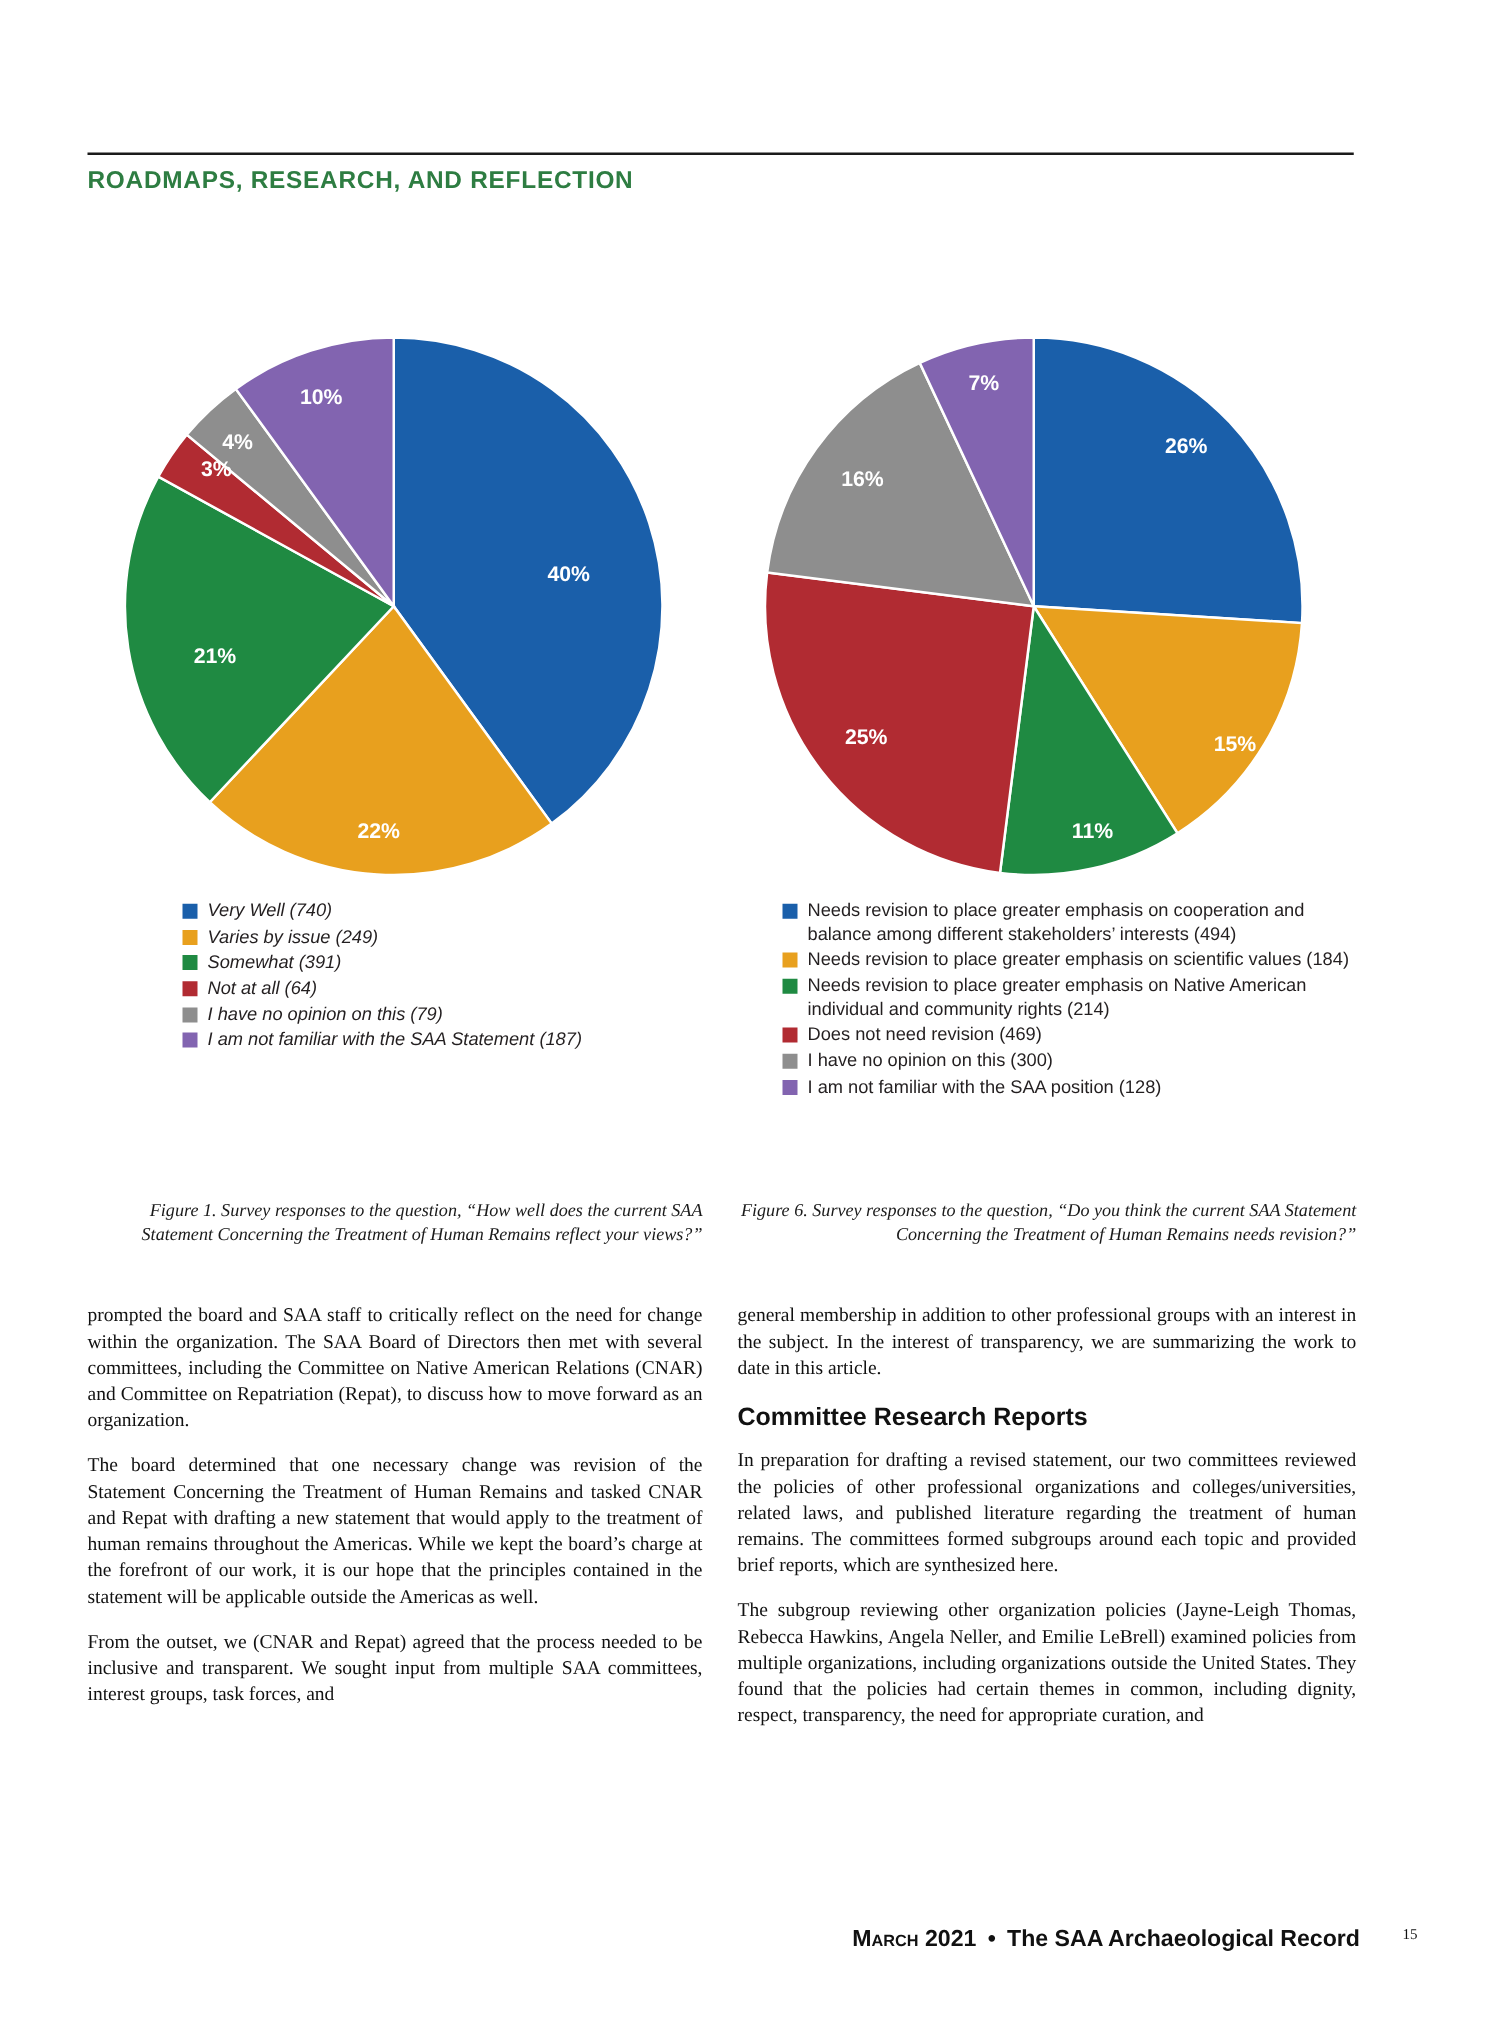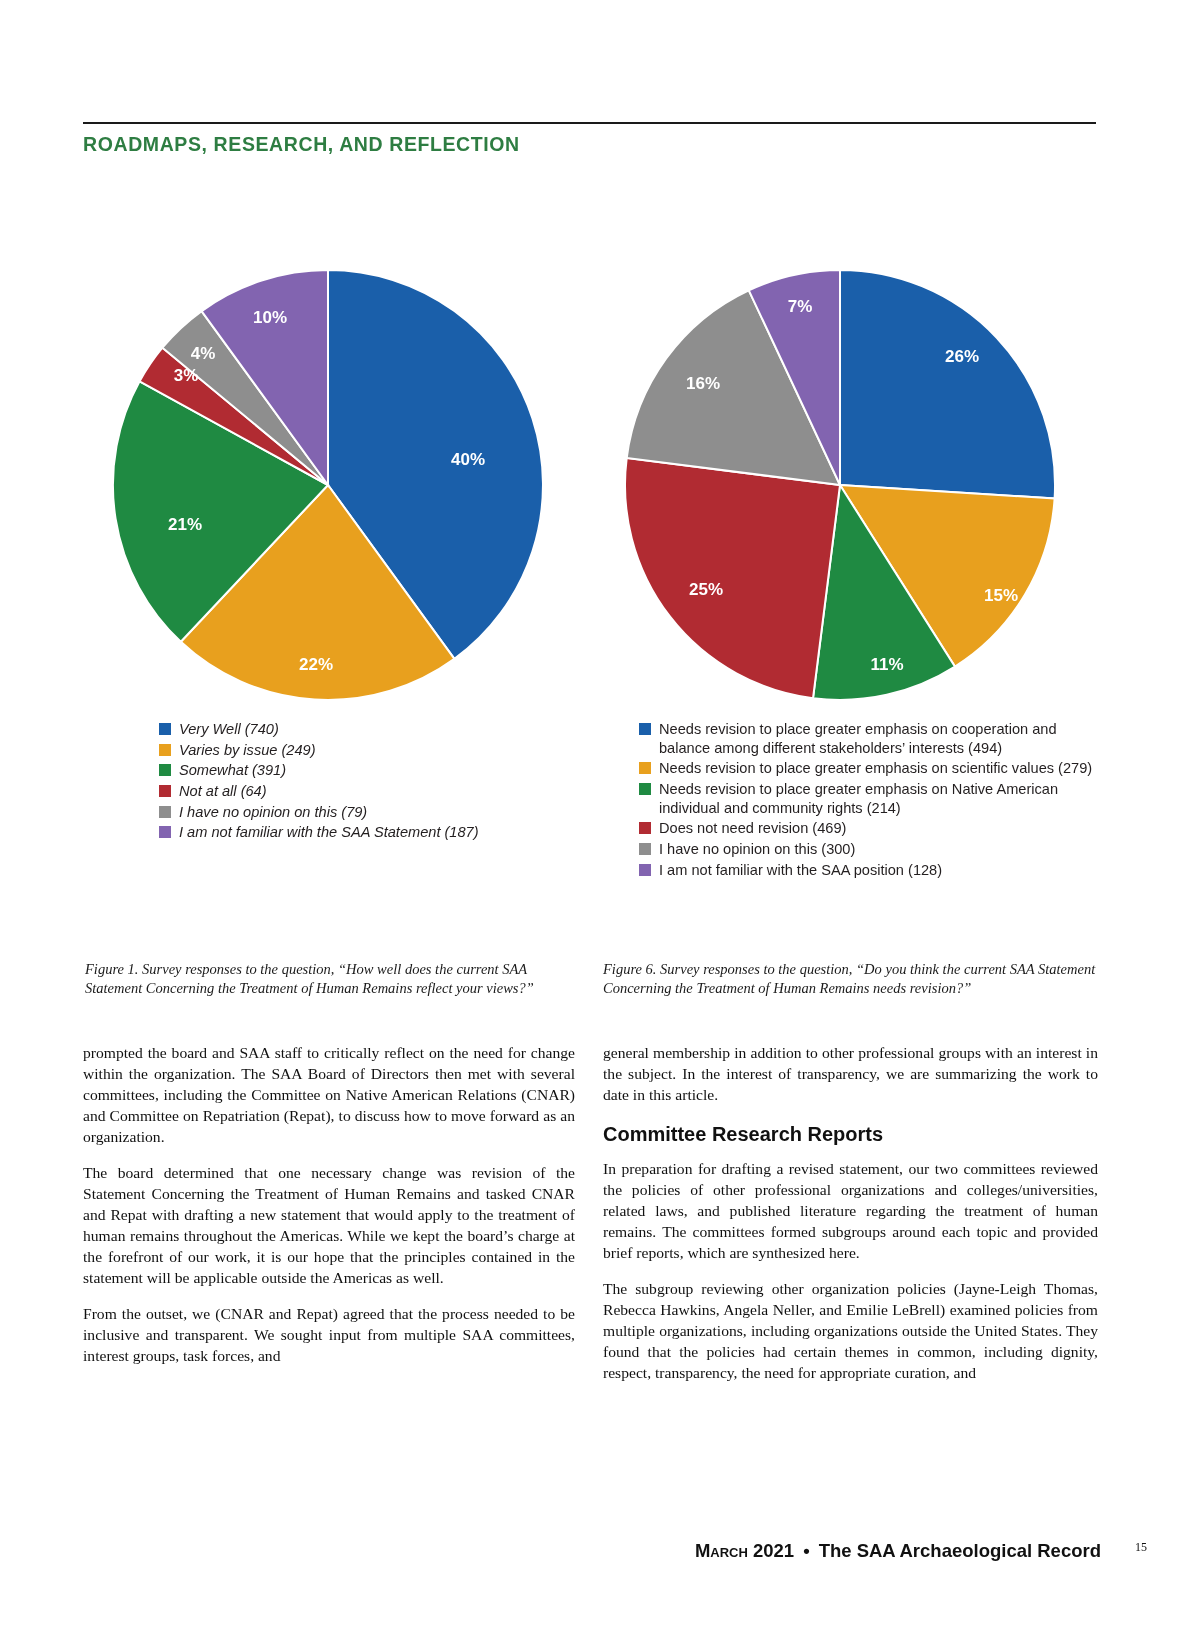--- a/index.html
+++ b/index.html
@@ -11,21 +11,20 @@
     width: 1200px;
     height: 1631px;
     position: relative;
     font-family: "Liberation Serif", serif;
     color: #1a1a1a;
     overflow: hidden;
   }
   .page {
     position: absolute;
     inset: 0;
-    margin-left: 13px;
   }
 
   
   .header-rule {
     position: absolute;
     left: 70px;
     top: 122px;
     width: 1013px;
     height: 2px;
     background: #1a1a1a;
@@ -92,20 +91,21 @@
   .legend-label { flex: 1 1 auto; }
 
   
   .caption {
     position: absolute;
     font-family: "Liberation Serif", serif;
     font-style: italic;
     font-size: 14.5px;
     line-height: 1.33;
     color: #1a1a1a;
+    text-align: right;
   }
   .caption-left  { left: 72px;  top: 960px; width: 490px; }
   .caption-right { left: 590px; top: 960px; width: 495px; }
 
   
   .body-col {
     position: absolute;
     top: 1043px;
     font-family: "Liberation Serif", serif;
     font-size: 15.6px;
@@ -242,21 +242,21 @@
         </svg>
       </div>
 
       <div class="legend legend-right">
         <div class="legend-item">
           <span class="swatch" style="background:#1a5faa"></span>
           <span class="legend-label">Needs revision to place greater emphasis on cooperation and balance among different stakeholders’ interests (494)</span>
         </div>
         <div class="legend-item">
           <span class="swatch" style="background:#e8a01e"></span>
-          <span class="legend-label">Needs revision to place greater emphasis on scientific values (279)</span>
+          <span class="legend-label">Needs revision to place greater emphasis on scientific values (184)</span>
         </div>
         <div class="legend-item">
           <span class="swatch" style="background:#1f8a42"></span>
           <span class="legend-label">Needs revision to place greater emphasis on Native American individual and community rights (214)</span>
         </div>
         <div class="legend-item">
           <span class="swatch" style="background:#b12b32"></span>
           <span class="legend-label">Does not need revision (469)</span>
         </div>
         <div class="legend-item">

